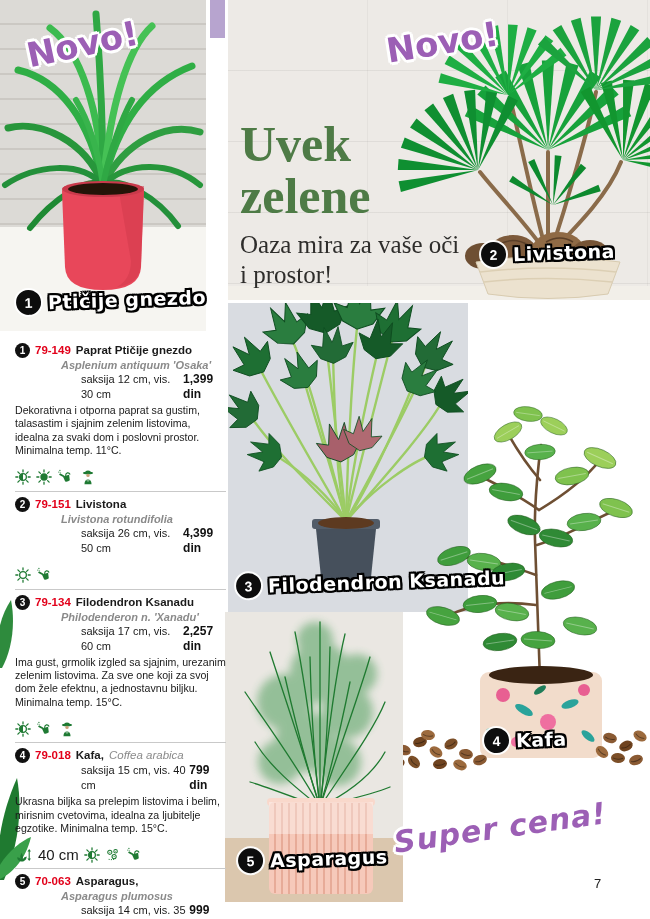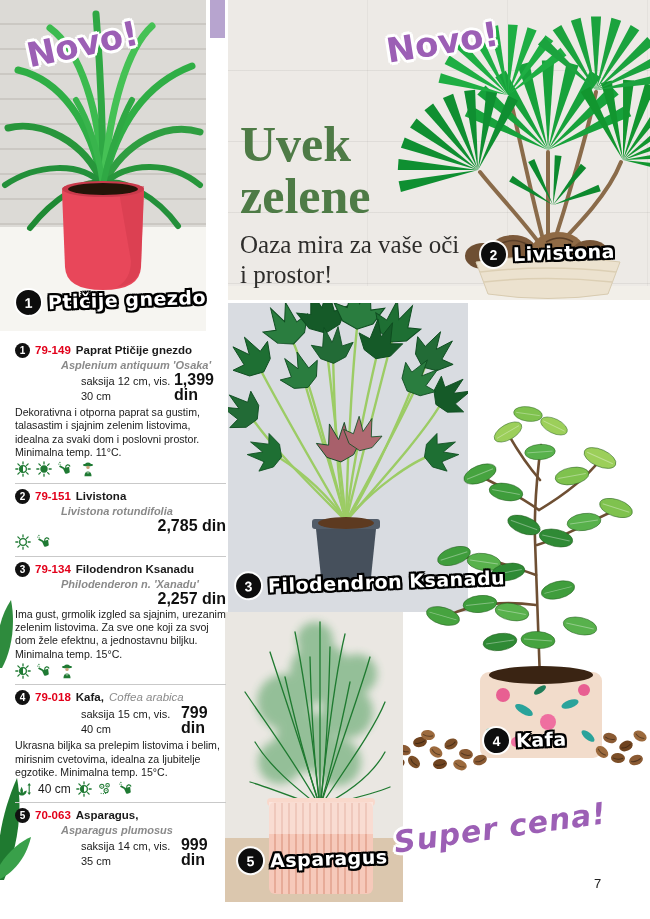--- a/index.html
+++ b/index.html
@@ -55,24 +55,24 @@
   .col{position:absolute;left:15px;top:343px;width:211px;}
   .hdr{display:flex;align-items:baseline;gap:5px;font-weight:700;font-size:11.5px;line-height:15px;}
   .badge{flex:0 0 auto;width:15px;height:15px;border-radius:50%;background:#111;color:#fff;
          font-size:10px;font-weight:700;display:inline-flex;align-items:center;
          justify-content:center;align-self:center;}
   .code{color:#e2001a;white-space:nowrap;}
   .pname{white-space:nowrap;}
   .latin{margin-left:46px;font-style:italic;color:#8a8a8a;font-size:11px;line-height:14px;font-weight:bold;}
   .latin-inline{font-style:italic;color:#8a8a8a;font-weight:400;}
   .sizeline{margin-left:66px;display:flex;align-items:baseline;font-size:11px;line-height:15px;}
-  .price{margin-left:auto;font-weight:700;font-size:16px;color:#111;}
+  .price{margin-left:auto;font-weight:700;font-size:12px;color:#111;}
   .desc{font-size:10.6px;line-height:13.4px;margin-top:2px;}
-  .icons{display:flex;align-items:center;gap:5px;height:19px;margin-top:0;color:#1f7a33;
-         font-size:12px;}
+  .icons{display:flex;align-items:center;gap:5px;height:19px;margin-top:10px;color:#1f7a33;
+         font-size:15px;}
   .hnote{color:#1a1a1a;}
   .ic{width:16px;height:16px;flex:0 0 auto;}
   .ic-w{width:18px;height:16px;}
   .sep{border-bottom:1px solid #c9c9c9;margin:4px 0 5px 0;}
 
   .pagenum{left:594px;top:876px;font-size:13px;color:#222;}
 
   .edge-leaf1{left:-4px;top:598px;}
   .edge-leaf2{left:-4px;top:770px;}
 </style>
@@ -492,41 +492,43 @@
     </div>
 
     <div class="prod">
       <div class="hdr">
         <span class="badge">2</span>
         <span class="code">79-151</span>
         <span class="pname">Livistona</span>
       </div>
       <div class="latin">Livistona rotundifolia</div>
       <div class="sizeline">
-        <span class="price">2,785 din</span>
+        <span>saksija 26 cm, vis. 50 cm</span>
+        <span class="price">4,399 din</span>
       </div>
       <div class="icons">
         <svg class="ic">
             <use href="#i-sun-o"></use>
           </svg>
         <svg class="ic ic-w">
             <use href="#i-can"></use>
           </svg>
       </div>
       <div class="sep"></div>
     </div>
 
     <div class="prod">
       <div class="hdr">
         <span class="badge">3</span>
         <span class="code">79-134</span>
         <span class="pname">Filodendron Ksanadu</span>
       </div>
       <div class="latin">Philodenderon n. 'Xanadu'</div>
       <div class="sizeline">
+        <span>saksija 17 cm, vis. 60 cm</span>
         <span class="price">2,257 din</span>
       </div>
       <div class="desc">Ima gust, grmolik izgled sa sjajnim, urezanim zelenim listovima. Za sve one koji za svoj dom žele efektnu, a jednostavnu biljku. Minimalna temp. 15°C.</div>
       <div class="icons">
         <svg class="ic">
             <use href="#i-sun-h"></use>
           </svg>
         <svg class="ic ic-w">
             <use href="#i-can"></use>
           </svg>

